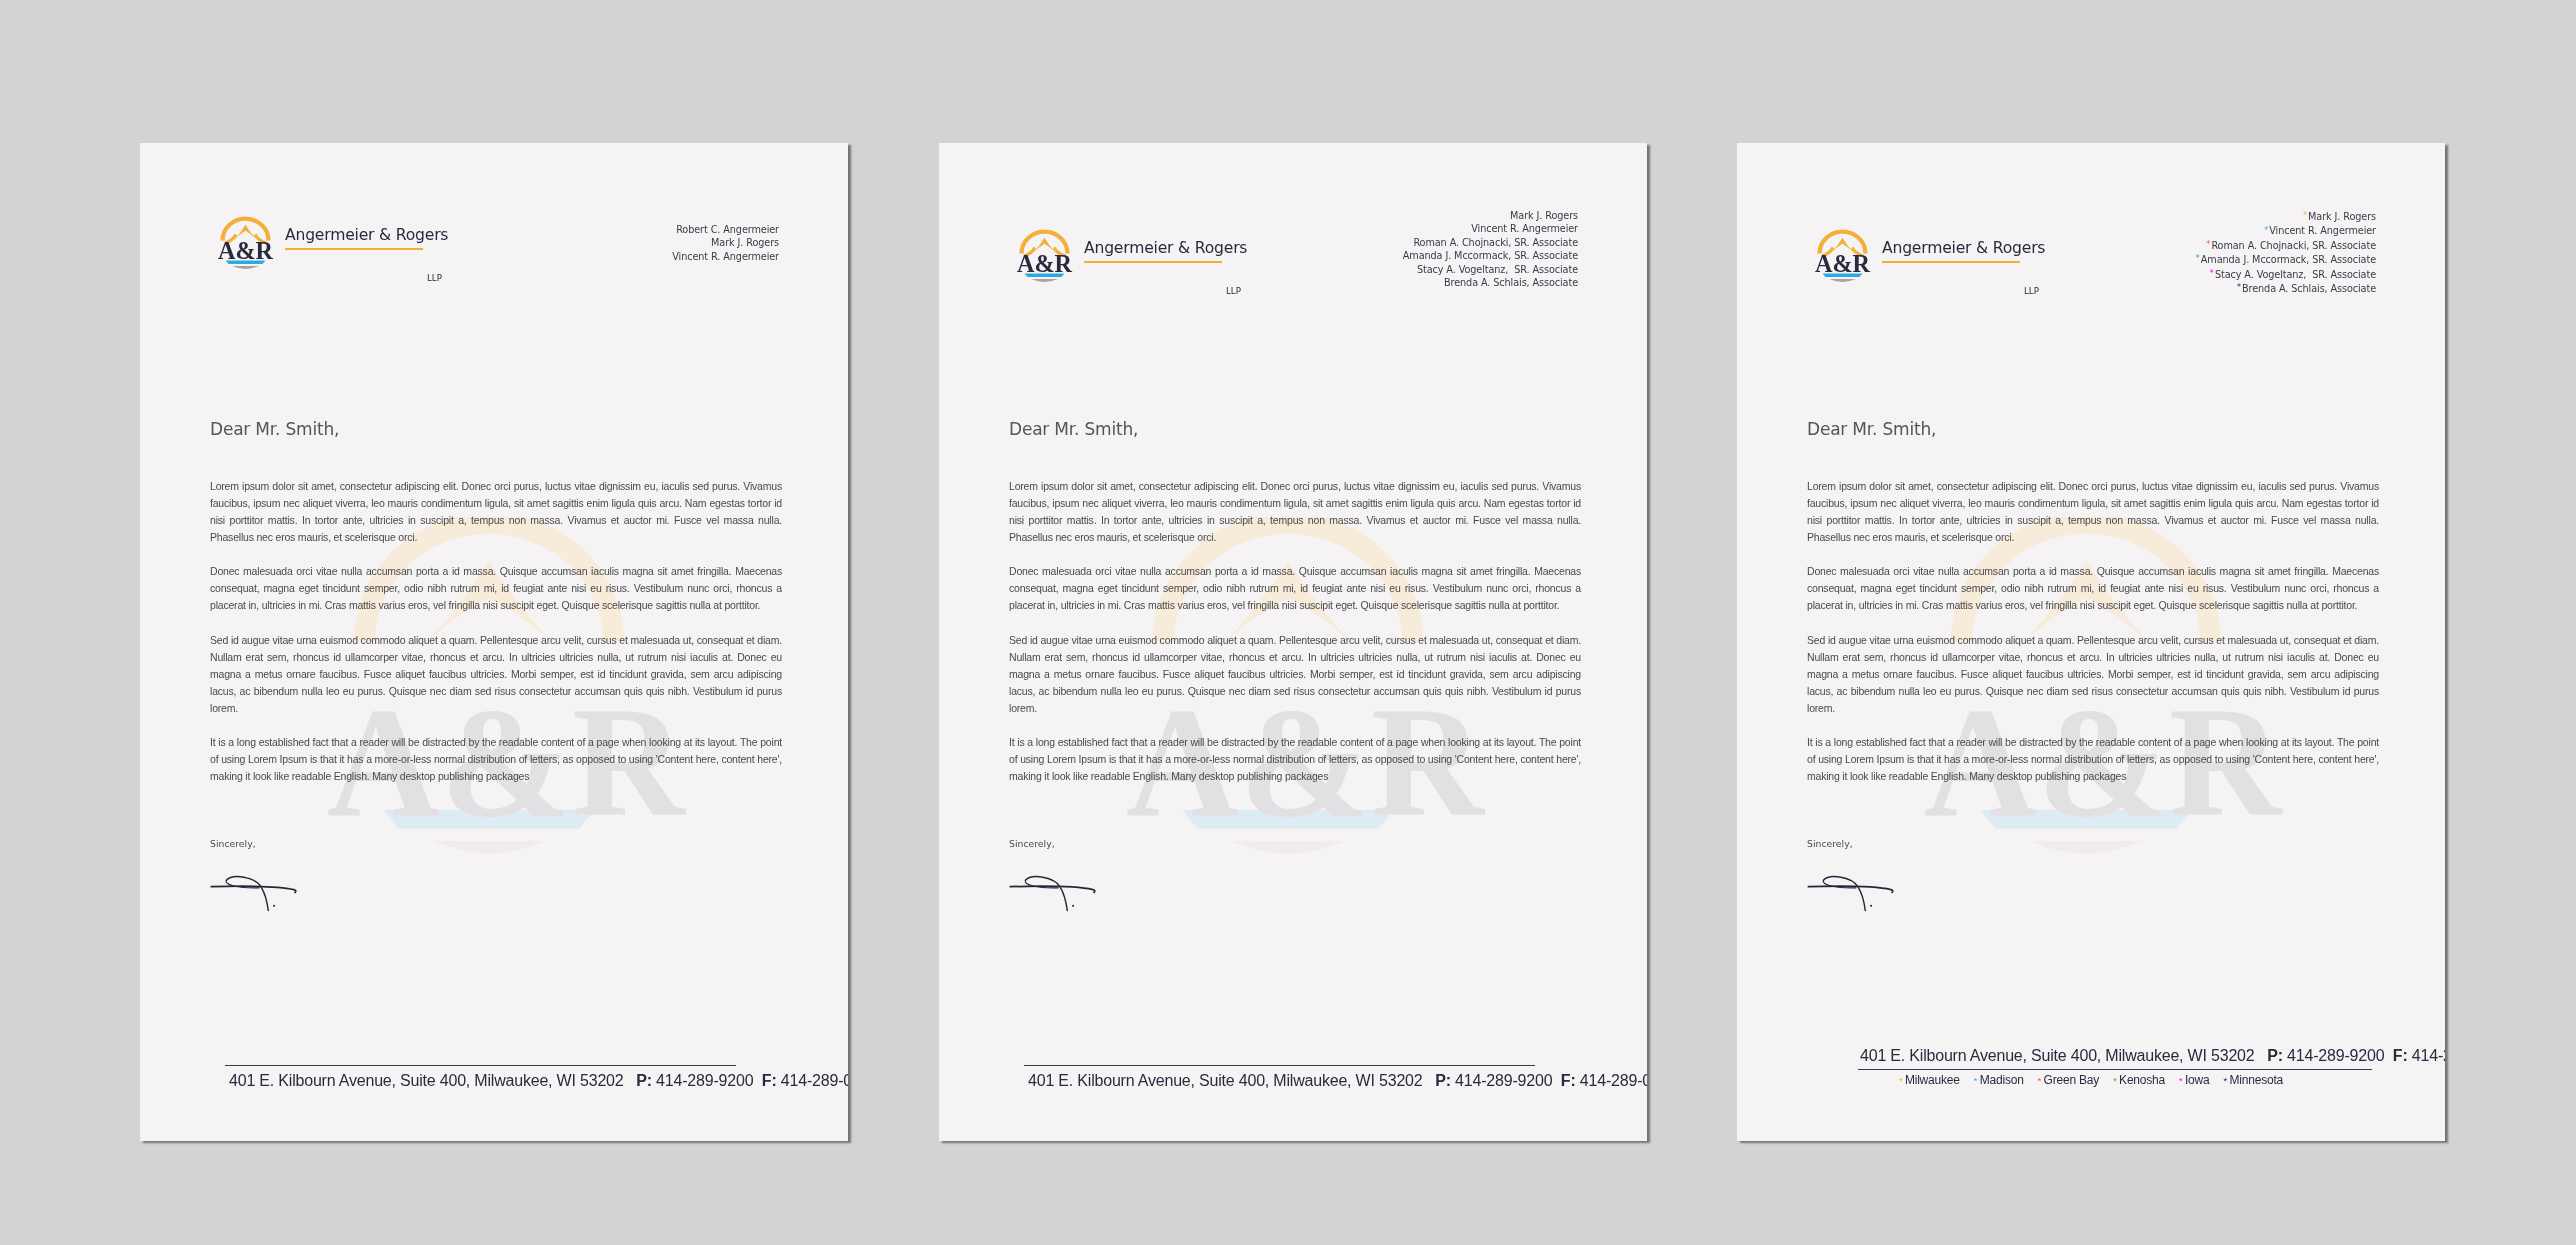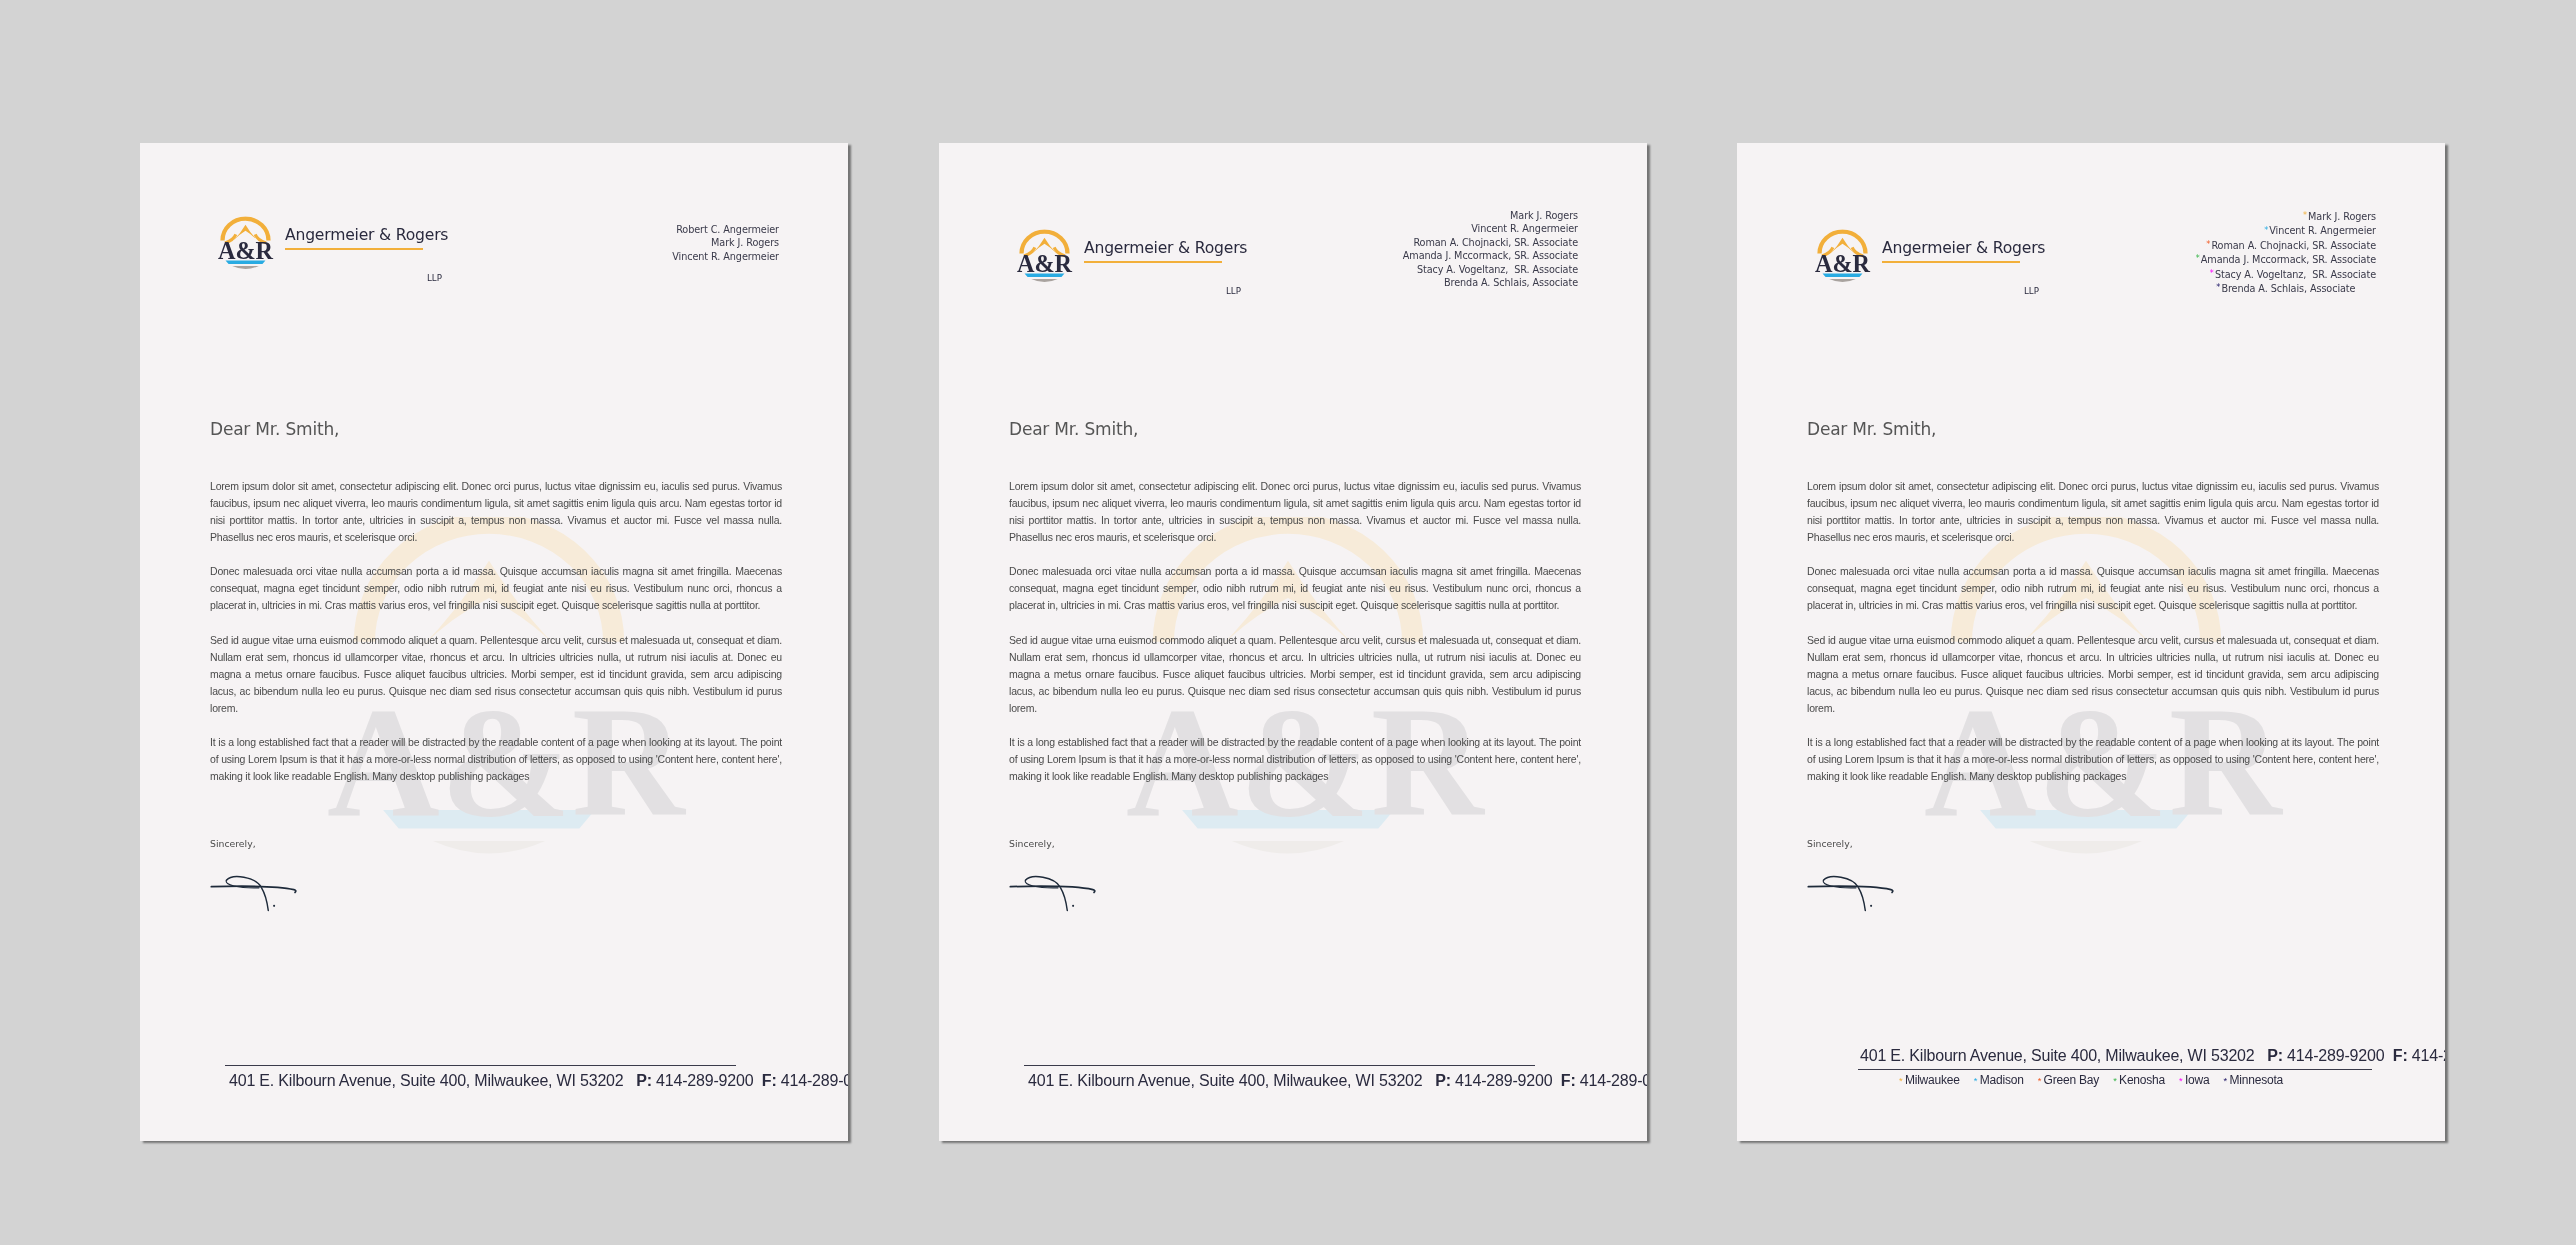--- a/index.html
+++ b/index.html
@@ -301,21 +301,21 @@
     <span class="firm-rule"></span>
     <span class="firm-llp">LLP</span>
   </div>
 
   <div class="partners" id="p3-partners">
       <div style="white-space: pre;"><span class="star" style="color: rgb(242, 175, 58);">*</span><span>Mark J. Rogers</span></div>
       <div style="white-space: pre;"><span class="star" style="color: rgb(41, 171, 226);">*</span><span>Vincent R. Angermeier</span></div>
       <div style="white-space: pre;"><span class="star" style="color: rgb(241, 90, 36);">*</span><span>Roman A. Chojnacki, SR. Associate</span></div>
       <div style="white-space: pre; text-align: right;"><span class="star" style="color: rgb(57, 181, 74);">*</span><span>Amanda J. Mccormack, SR. Associate</span></div>
       <div style="white-space: pre;"><span class="star" style="color: rgb(255, 0, 255);">*</span><span>Stacy A. Vogeltanz,  SR. Associate</span></div>
-      <div style="white-space: pre; text-align: center;"><span class="star" style="color: rgb(27, 20, 100);">*</span><span>Brenda A. Schlais, Associate</span></div>
+      <div style="white-space: pre;"><span class="star" style="color: rgb(27, 20, 100);">*</span><span>Brenda A. Schlais, Associate</span></div>
     </div>
 
   <div class="salutation">Dear Mr. Smith,</div>
   <div class="body-text">
     <p>Lorem ipsum dolor sit amet, consectetur adipiscing elit. Donec orci purus, luctus vitae dignissim eu, iaculis sed purus. Vivamus faucibus, ipsum nec aliquet viverra, leo mauris condimentum ligula, sit amet sagittis enim ligula quis arcu. Nam egestas tortor id nisi porttitor mattis. In tortor ante, ultricies in suscipit a, tempus non massa. Vivamus et auctor mi. Fusce vel massa nulla. Phasellus nec eros mauris, et scelerisque orci.</p>
     <p>Donec malesuada orci vitae nulla accumsan porta a id massa. Quisque accumsan iaculis magna sit amet fringilla. Maecenas consequat, magna eget tincidunt semper, odio nibh rutrum mi, id feugiat ante nisi eu risus. Vestibulum nunc orci, rhoncus a placerat in, ultricies in mi. Cras mattis varius eros, vel fringilla nisi suscipit eget. Quisque scelerisque sagittis nulla at porttitor.</p>
     <p>Sed id augue vitae urna euismod commodo aliquet a quam. Pellentesque arcu velit, cursus et malesuada ut, consequat et diam. Nullam erat sem, rhoncus id ullamcorper vitae, rhoncus et arcu. In ultricies ultricies nulla, ut rutrum nisi iaculis at. Donec eu magna a metus ornare faucibus. Fusce aliquet faucibus ultricies. Morbi semper, est id tincidunt gravida, sem arcu adipiscing lacus, ac bibendum nulla leo eu purus. Quisque nec diam sed risus consectetur accumsan quis quis nibh. Vestibulum id purus lorem.</p>
     <p>It is a long established fact that a reader will be distracted by the readable content of a page when looking at its layout. The point of using Lorem Ipsum is that it has a more-or-less normal distribution of letters, as opposed to using 'Content here, content here', making it look like readable English. Many desktop publishing packages</p>
   </div>
   <div class="closing">Sincerely,</div>

